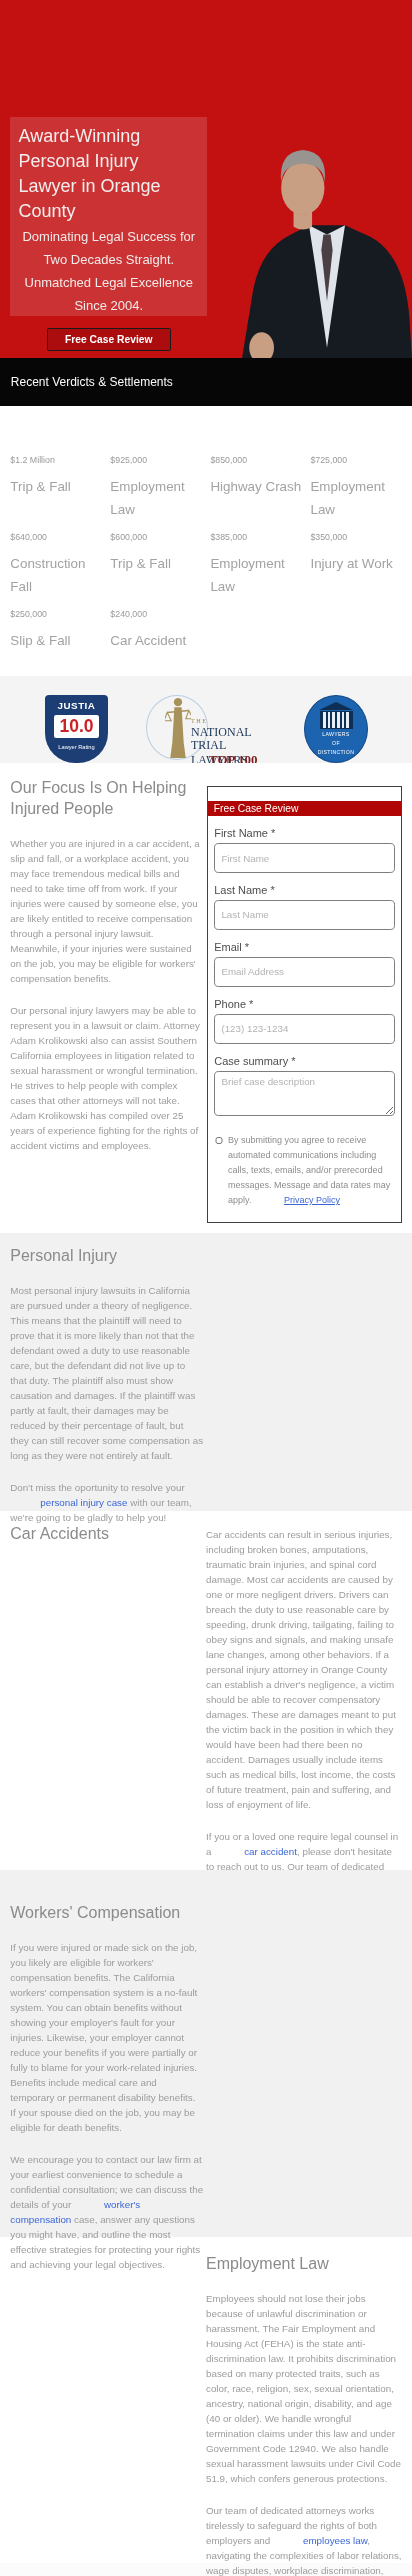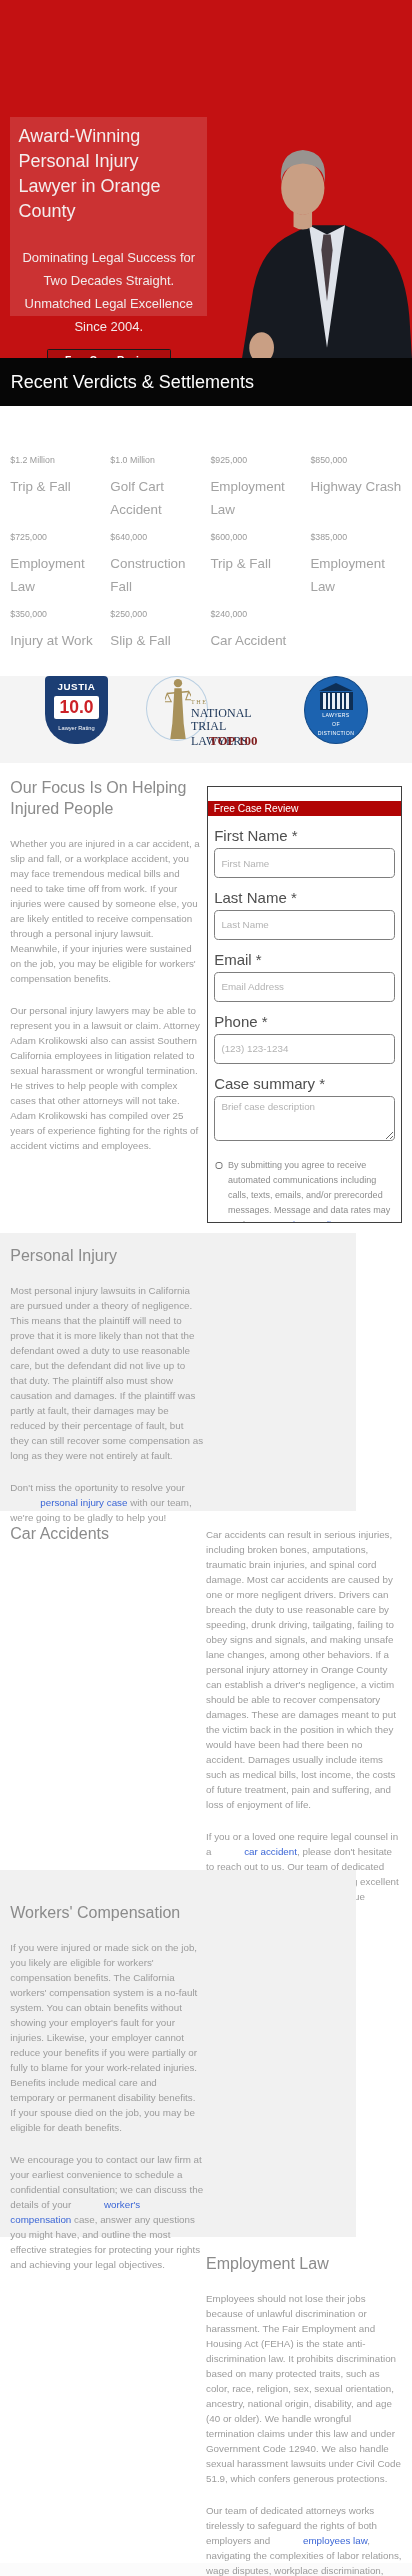--- a/index.html
+++ b/index.html
@@ -5,37 +5,37 @@
   * { margin:0; padding:0; box-sizing:border-box; }
   html,body { width:412px; margin:0 auto; background:#fff;
     font-family:"Liberation Sans","DejaVu Sans",sans-serif; }
 
   
   .hero { position:relative; width:412px; height:358px; background:#c31112; overflow:hidden;padding-left:28px; }
   .hero-photo { position:absolute; right:0; bottom:0; width:170px; height:278px; }
   .hero-overlay { position:absolute; left:10.3px; top:117px; width:197px; height:199px;
     background:rgba(255,255,255,0.14); padding:7.2px 8.2px; }
   .hero-title { color:#f4eeee; font-size:18px; line-height:25px; font-weight:500; }
-  .hero-sub { color:#f2eaea; font-size:13px; line-height:23px; text-align:center; margin-top:22px; }
+  .hero-sub { color:#f2eaea; font-size:13px; line-height:23px; text-align:center; margin-top:1px; }
   .hero-cta { display:block; margin:11.3px auto 0; background:#ab0d0e; border:0.5px solid #1a1a1a;
     color:#fff; font-weight:bold; font-size:10.3px; padding:4.6px 17.5px; border-radius:1.5px;
     font-family:inherit; cursor:pointer; }
 
   
   .band { width:412px; height:48px; background:#060606; display:flex; align-items:center; }
-  .band h2 { color:#fdfdfd; font-weight:400; font-size:18px; padding-left:10.8px; }
+  .band h2 { color:#fdfdfd; font-weight:400; font-size:12px; padding-left:10.8px; }
 
   
   .verdicts { width:412px; height:234px; background:#fff; padding:7.2px 10.3px 0;
     display:grid; grid-template-columns:repeat(4,1fr); grid-auto-rows:77px; column-gap:8.8px;margin-top:36px; }
   .v-amount { color:#9a9a9a; font-size:8.8px; margin-top:6.2px; }
   .v-type { color:#a3a3a3; font-size:13.4px; line-height:23px; font-weight:300; margin-top:9.3px; }
 
   
-  .badges { width:412px; height:87px; background:#f4f4f4; display:flex; align-items:flex-start;
+  .badges { width:412px; height:87px; background:#f4f4f4; display:flex; align-items:flex-end;
     padding:0 44px 0 45px; justify-content:space-between; }
   .justia { width:63px; height:68px; background:#1c3e74; border-radius:4.1px 4.1px 30px 30px;
     display:flex; flex-direction:column; align-items:center; padding-top:5.2px; }
   .justia-top { color:#fff; font-weight:bold; font-size:9.8px; letter-spacing:0.5px; }
   .justia-score { background:#fff; border-radius:2.1px; color:#cc2127; font-weight:bold;
     font-size:17.5px; padding:1px 5.2px; margin-top:4.1px; }
   .justia-bottom { color:#fff; font-size:5.7px; margin-top:6.2px; }
   .ntl { width:120px; height:68px; position:relative; }
   .ntl-ellipse { position:absolute; left:0; top:0; width:62px; height:65px;
     border:1.5px solid #b9cfe2; border-radius:50%; }
@@ -56,34 +56,34 @@
   
   .focus { position:relative; width:412px; height:470px; background:#fff; }
   .focus-left { position:absolute; left:10.3px; top:14.4px; width:192px; }
   h2.sec { color:#8b8b8b; font-weight:400; font-size:16px; line-height:21px; }
   .para { color:#9c9c9c; font-size:9.8px; line-height:15px; margin-top:17px; }
   .para a, .inline-link { color:#3b66d6; text-decoration:none;padding-left:30px; }
   .form-card { position:absolute; left:207px; top:23px; width:195px; height:437px;
     background:#fff; border:0.5px solid #3f3f3f; padding-top:14px; overflow:hidden; }
   .form-head { background:#b10404; color:#fff; font-size:10.3px; padding:2.1px 5.7px; }
   .form-body { padding:0 6.2px; }
-  .f-label { display:block; color:#4e4e4e; font-size:15px; margin-top:10.8px; margin-bottom:4.1px; }
+  .f-label { display:block; color:#4e4e4e; font-size:11px; margin-top:10.8px; margin-bottom:4.1px; }
   .f-input { width:100%; height:30px; border:0.5px solid #7d7d7d; border-radius:4.6px;
     font-size:9.8px; color:#444; padding:0 6.2px; font-family:inherit; }
   .f-input::placeholder, .f-area::placeholder { color:#b3b3b3; }
   .f-area { width:100%; height:45px; border:0.5px solid #7d7d7d; border-radius:4.6px;
     font-size:9.8px; color:#444; padding:4.1px 6.2px; font-family:inherit; resize:vertical; }
   .consent { display:flex; margin-top:15.5px; color:#8d8d8d; font-size:9px; line-height:15px; }
   .consent input { width:7.7px; height:7.7px; margin:3.6px 5.2px 0 1px; flex:0 0 auto; }
   .submit { margin-top:27px; background:#4f93f6; border:none; border-radius:3.1px; color:#fff;
     font-size:9.8px; padding:5.2px 15.5px; font-family:inherit; cursor:pointer; }
 
   
   .gray { background:#f1f1f1; }
-  .split { position:relative; width:356px; }
+  .split { position:relative; width:412px; }
   .col-l { position:absolute; left:10.3px; width:193px; }
   .col-r { position:absolute; left:206px; width:196px; }
 
   
   .explore { width:412px; height:376px; background:#fbfbfb; padding-top:13.4px; }
   .explore h2 { color:#8b8b8b; font-weight:400; font-size:14px; margin-left:10.3px; }
   .pa-grid { margin-top:6.2px; }
   .pa-row { display:flex; height:37px; align-items:center; margin:0 10.3px; width:392px;
     border-bottom:0.5px solid #dcdcdc; }
   .pa-row a { flex:1; text-align:center; color:#4a6bd8; font-size:9.8px; text-decoration:none; }
@@ -109,24 +109,20 @@
 </div>
 
 <div class="band">
   <h2>Recent Verdicts &amp; Settlements</h2>
 </div>
 
 <div class="verdicts">
     <div>
       <div class="v-amount">$1.2 Million</div>
       <div class="v-type">Trip &amp; Fall</div>
-    </div>
-    <div>
-      <div class="v-amount">$1.0 Million</div>
-      <div class="v-type">Golf Cart Accident</div>
     </div>
     <div>
       <div class="v-amount">$925,000</div>
       <div class="v-type">Employment Law</div>
     </div>
     <div>
       <div class="v-amount">$850,000</div>
       <div class="v-type">Highway Crash</div>
     </div>
     <div>

